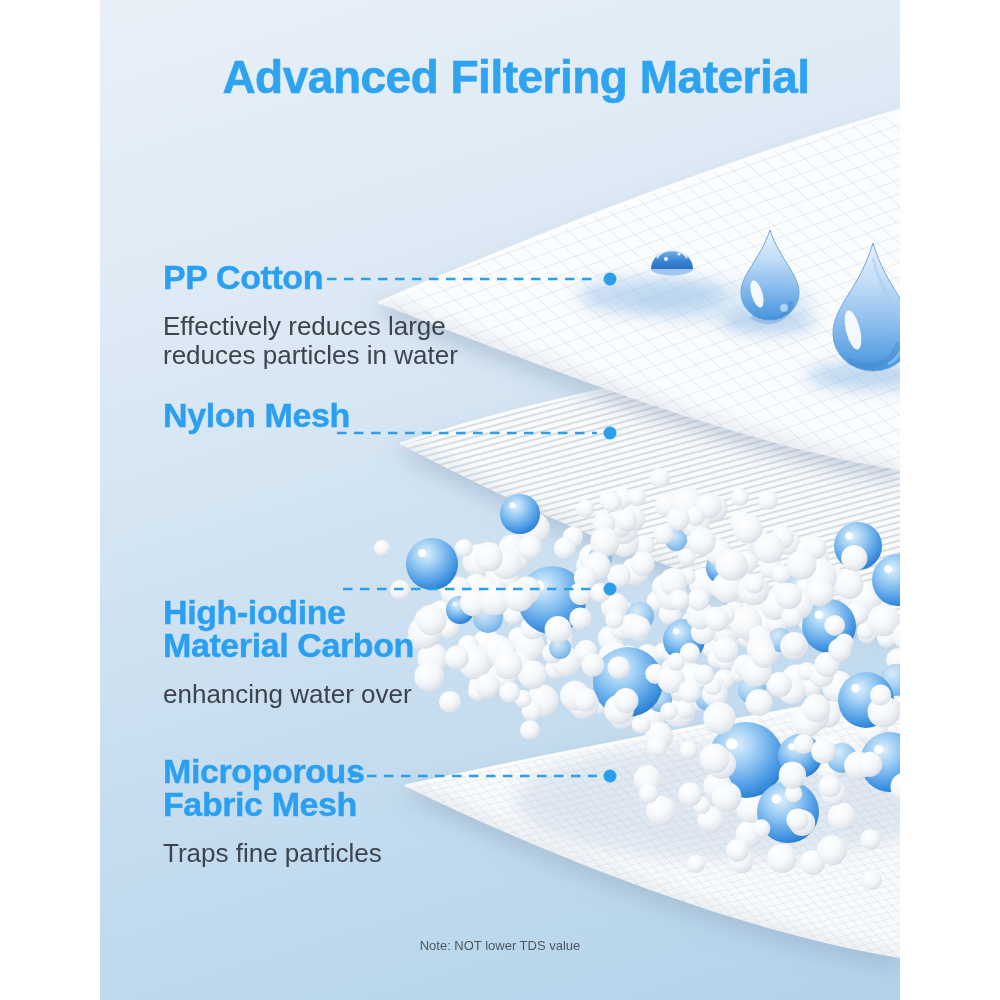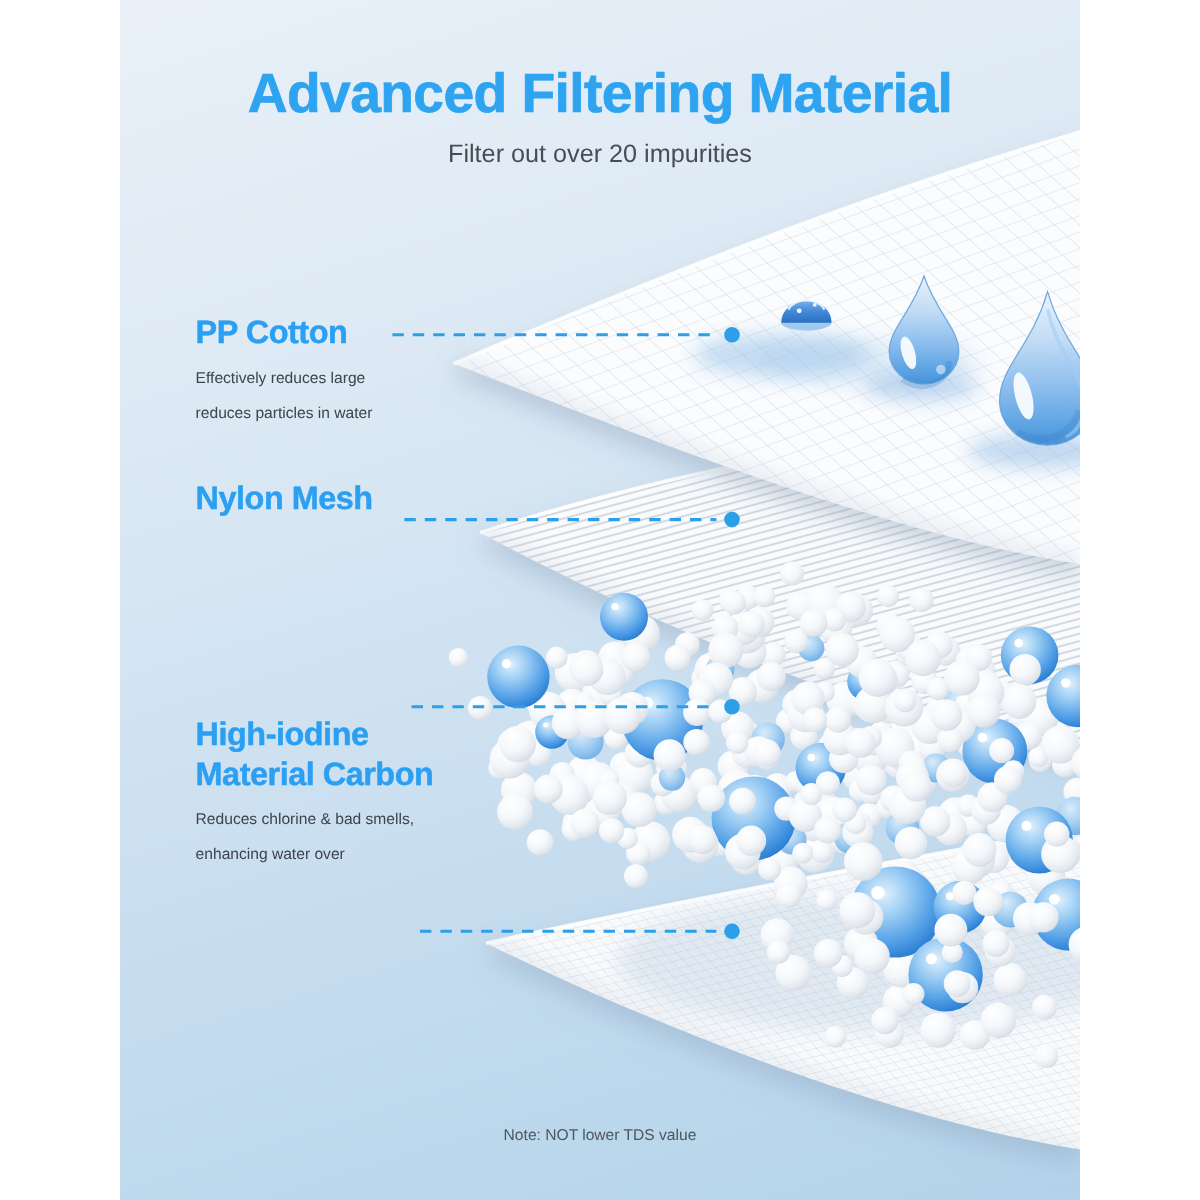--- a/index.html
+++ b/index.html
@@ -9,37 +9,37 @@
   }
   .stage{
     position:absolute;left:100px;top:0;width:800px;height:1000px;overflow:hidden;
     background:linear-gradient(163deg,
       var(--background-top,#e9f0f8) 0%,
       #dce9f4 30%,
       #cadff0 60%,
       var(--background-bottom,#b3d3ea) 100%);
   }
   #art{position:absolute;left:0;top:0;}
-  .hdr{position:absolute;left:0;top:52px;width:800px;text-align:center;}
+  .hdr{position:absolute;left:16px;top:52px;width:800px;text-align:center;}
   .title{
     font-size:46px;font-weight:bold;letter-spacing:-0.5px;line-height:50px;
     color:var(--accent-blue,#2ea4f1);
     -webkit-text-stroke:0.6px var(--accent-blue,#2ea4f1);
   }
   .subtitle{
     margin-top:13px;font-size:21px;line-height:28px;
     color:var(--subtitle-text,#464d56);
   }
   .callout{position:absolute;left:63px;width:300px;}
   .callout .ct{
-    font-size:27px;font-weight:bold;line-height:33px;letter-spacing:-0.4px;
+    font-size:34px;font-weight:bold;line-height:33px;letter-spacing:-0.4px;
     color:var(--heading-blue,#2b9ff2);
     -webkit-text-stroke:0.4px var(--heading-blue,#2b9ff2);
   }
-  .callout .cd{font-size:13px;line-height:29px;color:var(--body-text,#3d444d);margin-top:6px;}
+  .callout .cd{font-size:26px;line-height:29px;color:var(--body-text,#3d444d);margin-top:18px;}
   .note{
     position:absolute;left:0;top:938px;width:800px;text-align:center;
     font-size:13px;color:var(--note-text,#4e565e);
   }
 </style>
 </head>
 <body style="--accent-blue: #2EA4F1; --heading-blue: #2B9FF2; --body-text: #3D444D; --subtitle-text: #464D56; --note-text: #4E565E; --background-top: #E9F0F8; --background-bottom: #B3D3EA; --leader-line: #2D9FE8; --droplet-blue: #5EA0DD; --bead-blue: #3C92E0; --bead-white: #FFFFFF;">
 
 <div class="stage">
 
@@ -555,41 +555,47 @@
         <circle cx="510" cy="433" r="6.5" fill="#2D9FE8"></circle>
         <line x1="243" y1="589" x2="497" y2="589" stroke="#2D9FE8" stroke-width="2.6" stroke-dasharray="9.5 7.5"></line>
         <circle cx="510" cy="589" r="6.5" fill="#2D9FE8"></circle>
         <line x1="250" y1="776" x2="497" y2="776" stroke="#2D9FE8" stroke-width="2.6" stroke-dasharray="9.5 7.5"></line>
         <circle cx="510" cy="776" r="6.5" fill="#2D9FE8"></circle>
       </g>
   </svg>
 
   <header class="hdr">
     <div class="title">Advanced Filtering Material</div>
-    <div class="subtitle">Filter out over 20 impurities</div>
   </header>
 
   <div class="callout" style="top:261px">
     <div class="ct">PP Cotton</div>
     <div class="ct"></div>
     <div class="cd">
       <div>Effectively reduces large</div>
       <div>reduces particles in water</div>
     </div>
   </div>
 
   <div class="callout" style="top:399px">
     <div class="ct">Nylon Mesh</div>
     <div class="ct"></div>
   </div>
 
   <div class="callout" style="top:596px">
     <div class="ct">High-iodine</div>
     <div class="ct">Material Carbon</div>
     <div class="cd">
-      <div>Reduces chlorine &amp; bad smells,</div>
       <div>enhancing water over</div>
     </div>
   </div>
 
+  <div class="callout" style="top:755px">
+    <div class="ct">Microporous</div>
+    <div class="ct">Fabric Mesh</div>
+    <div class="cd">
+      <div>Traps fine particles</div>
+      <div></div>
+    </div>
+  </div>
 
   <div class="note">Note: NOT lower TDS value</div>
 </div>
 
 </body></html>

